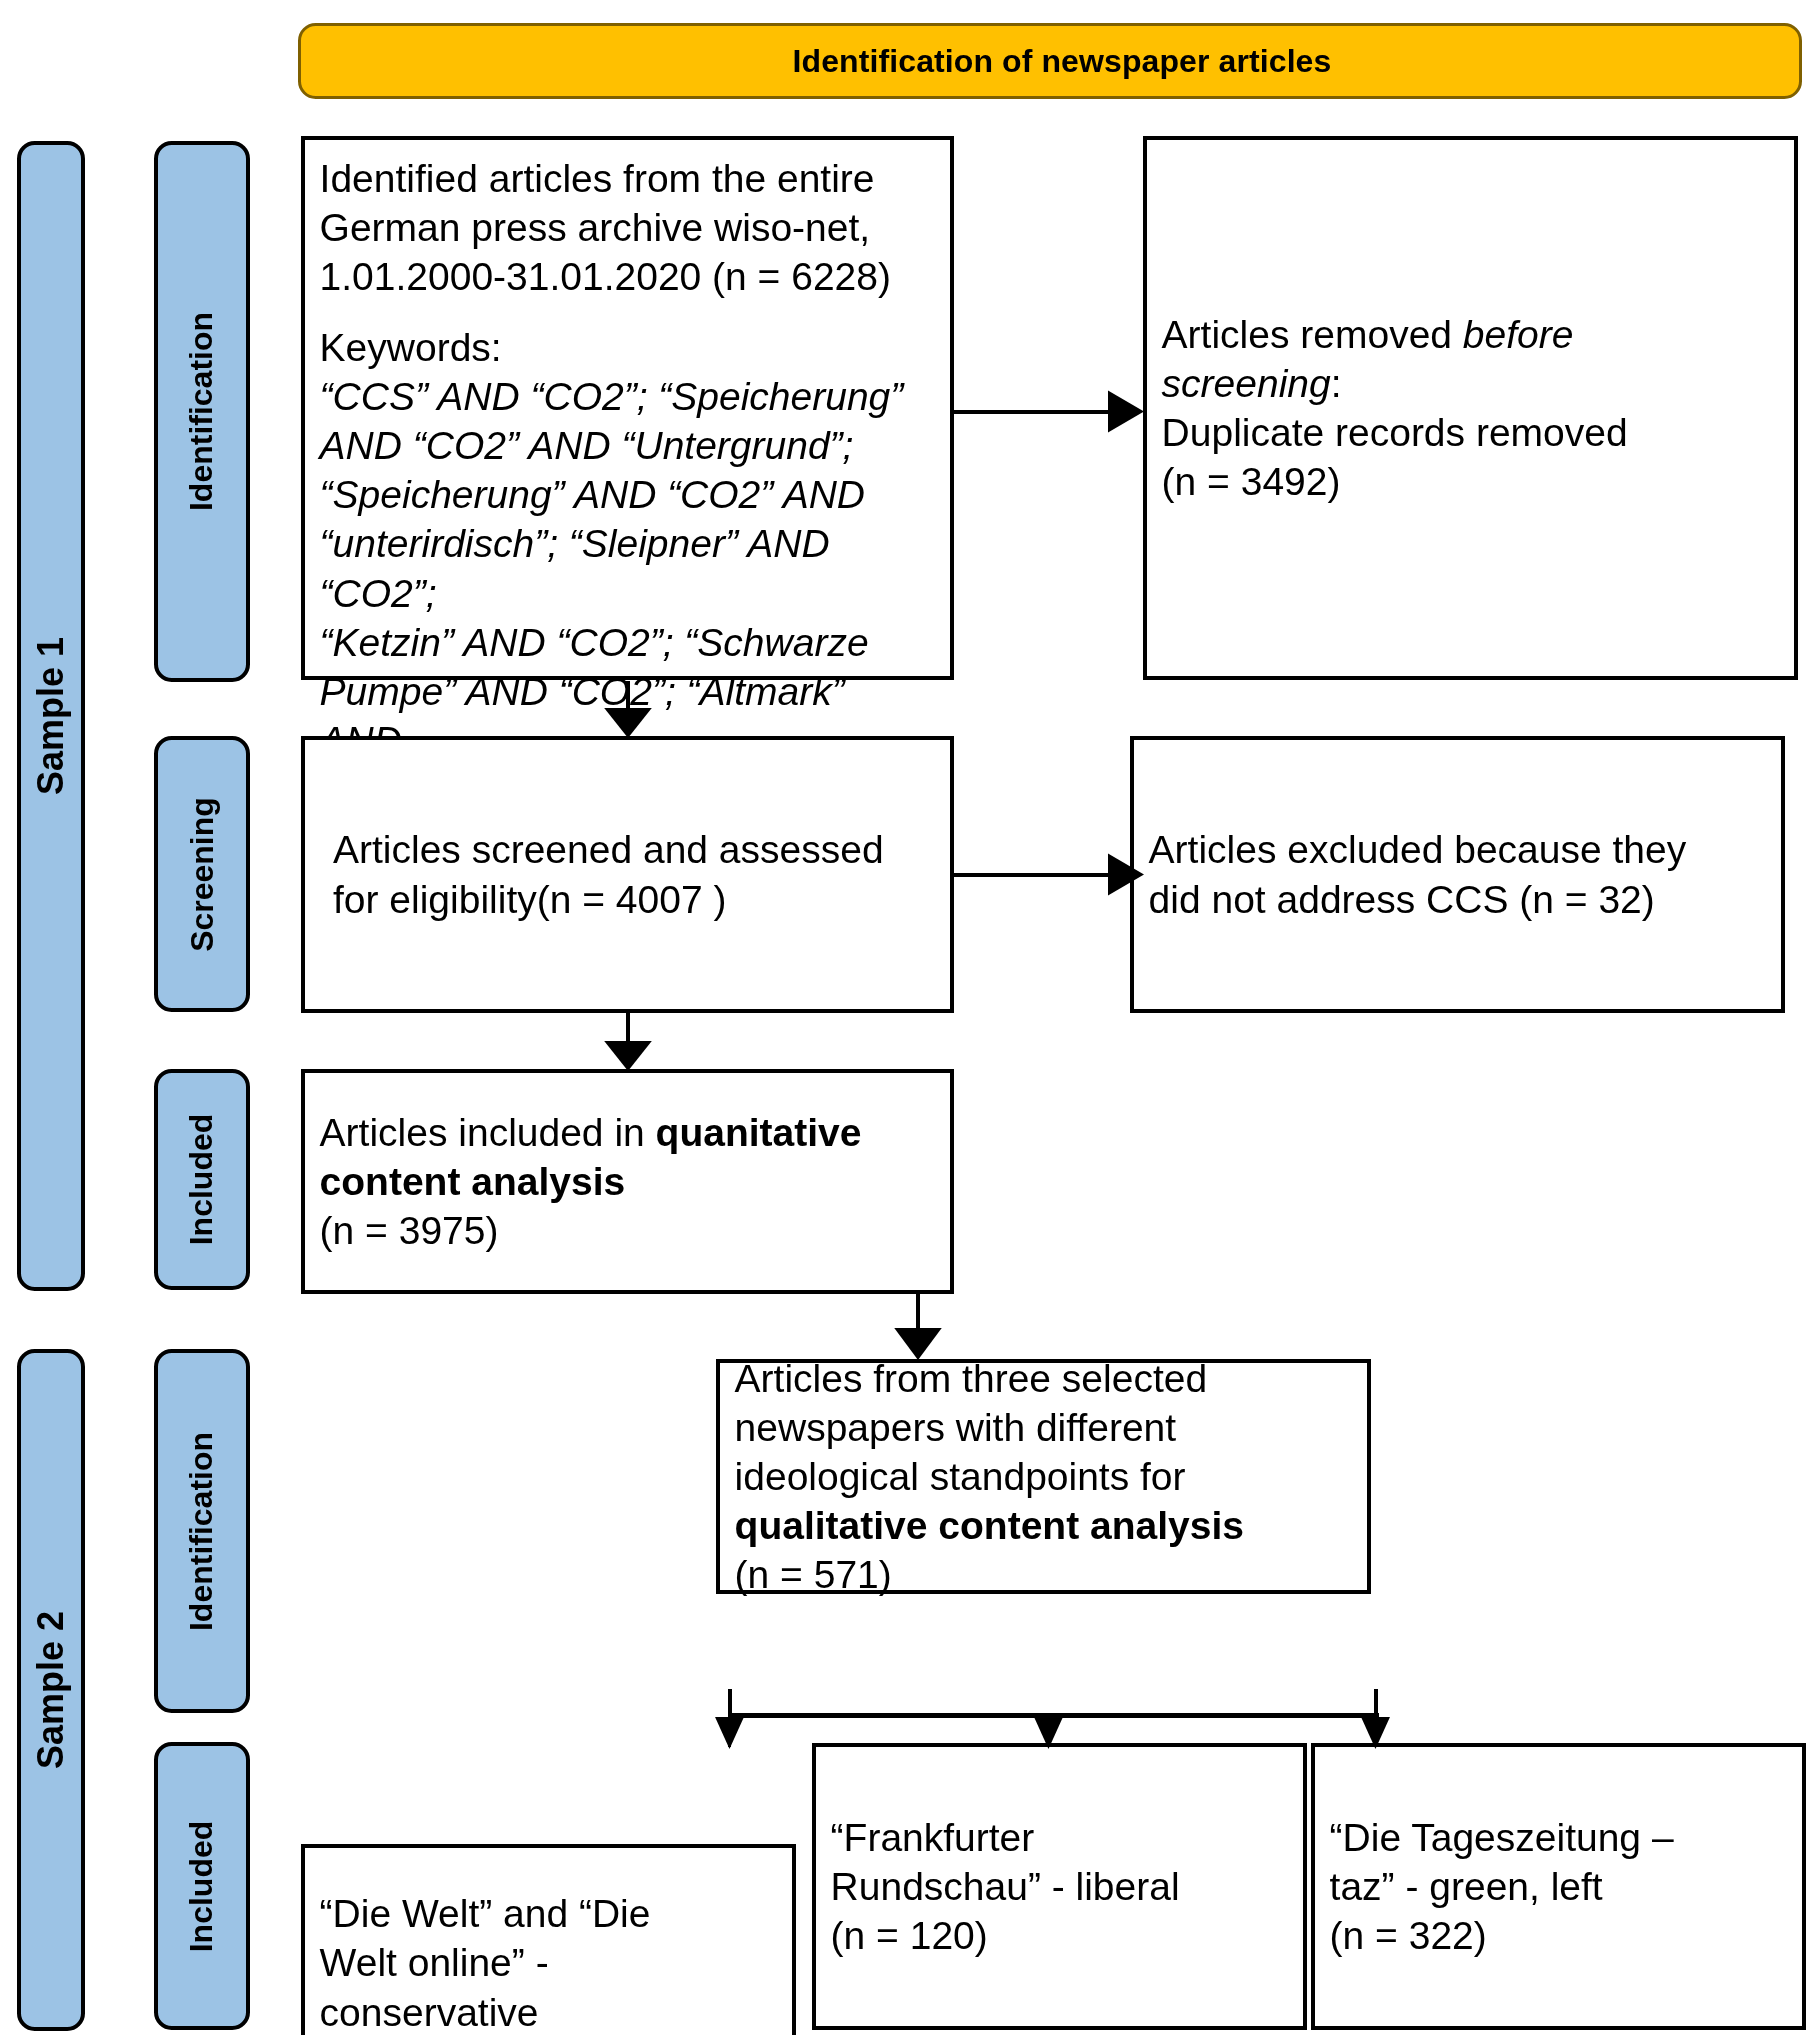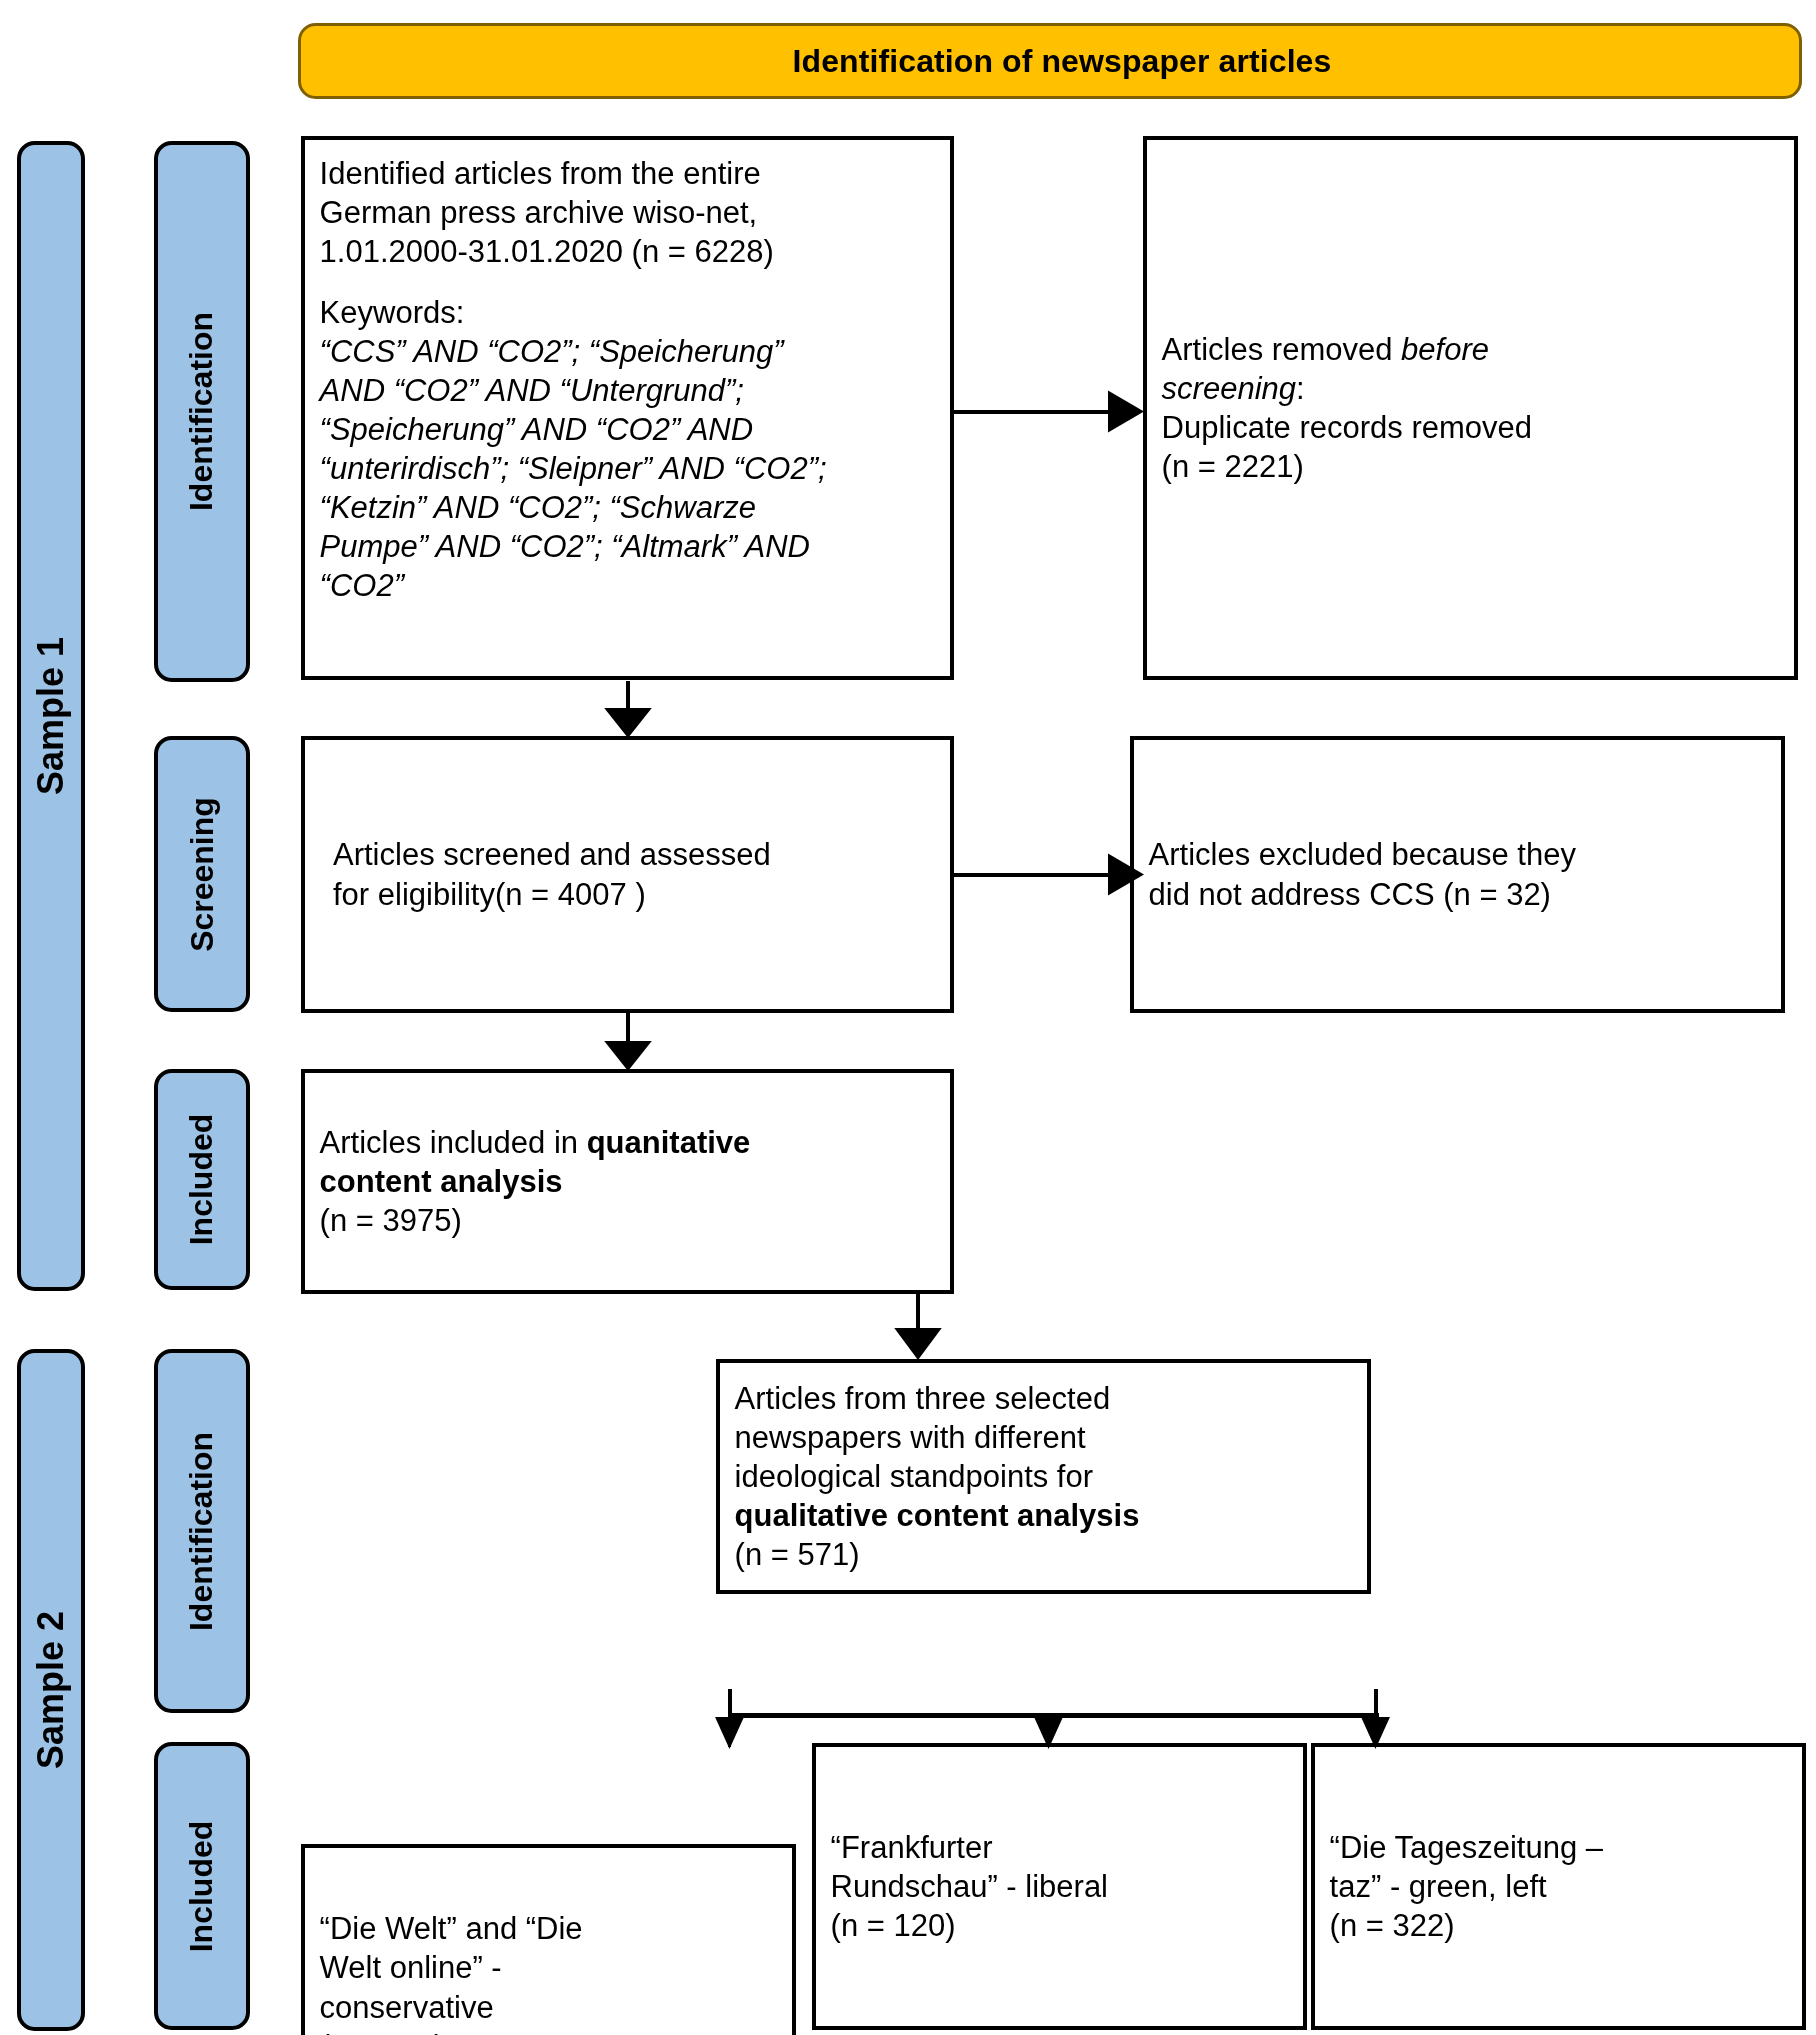--- a/index.html
+++ b/index.html
@@ -45,21 +45,21 @@
     position:absolute;
     background:#ffffff;
     border:4.2px solid #000000;
     box-sizing:border-box;
     display:flex;align-items:center;
     padding:0 14.6px;
   }
   .box.top-align{align-items:flex-start;padding-top:13.5px;}
   .box p{
     margin:0;
-    font-size:31px;
+    font-size:39px;
     line-height:1.26;
     color:#000000;
     width:100%;
   }
   .box p .it{font-style:italic;}
   .box p .bd{font-weight:bold;}
   .gap{display:block;height:22px;}
   
   .hline{position:absolute;background:#000;height:3.6px;}
   .vline{position:absolute;background:#000;width:3.6px;}
@@ -105,21 +105,21 @@
       <span class="it">Pumpe” AND “CO2”; “Altmark” AND</span><br>
       <span class="it">“CO2”</span>
     </p>
   </div>
 
   <div class="box" style="left:1143px;top:136px;width:655px;height:544px;">
     <p>
       <span>Articles removed </span><span class="it">before</span><br>
       <span class="it">screening</span><span>:</span><br>
       <span>Duplicate records removed</span><br>
-      <span>(n = 2221)</span>
+      <span>(n = 3492)</span>
     </p>
   </div>
 
   <div class="box" style="left:301px;top:736px;width:653px;height:277px;padding-left:28px;">
     <p>
       <span>Articles screened and assessed</span><br>
       <span>for eligibility(n = 4007 )</span>
     </p>
   </div>
 

